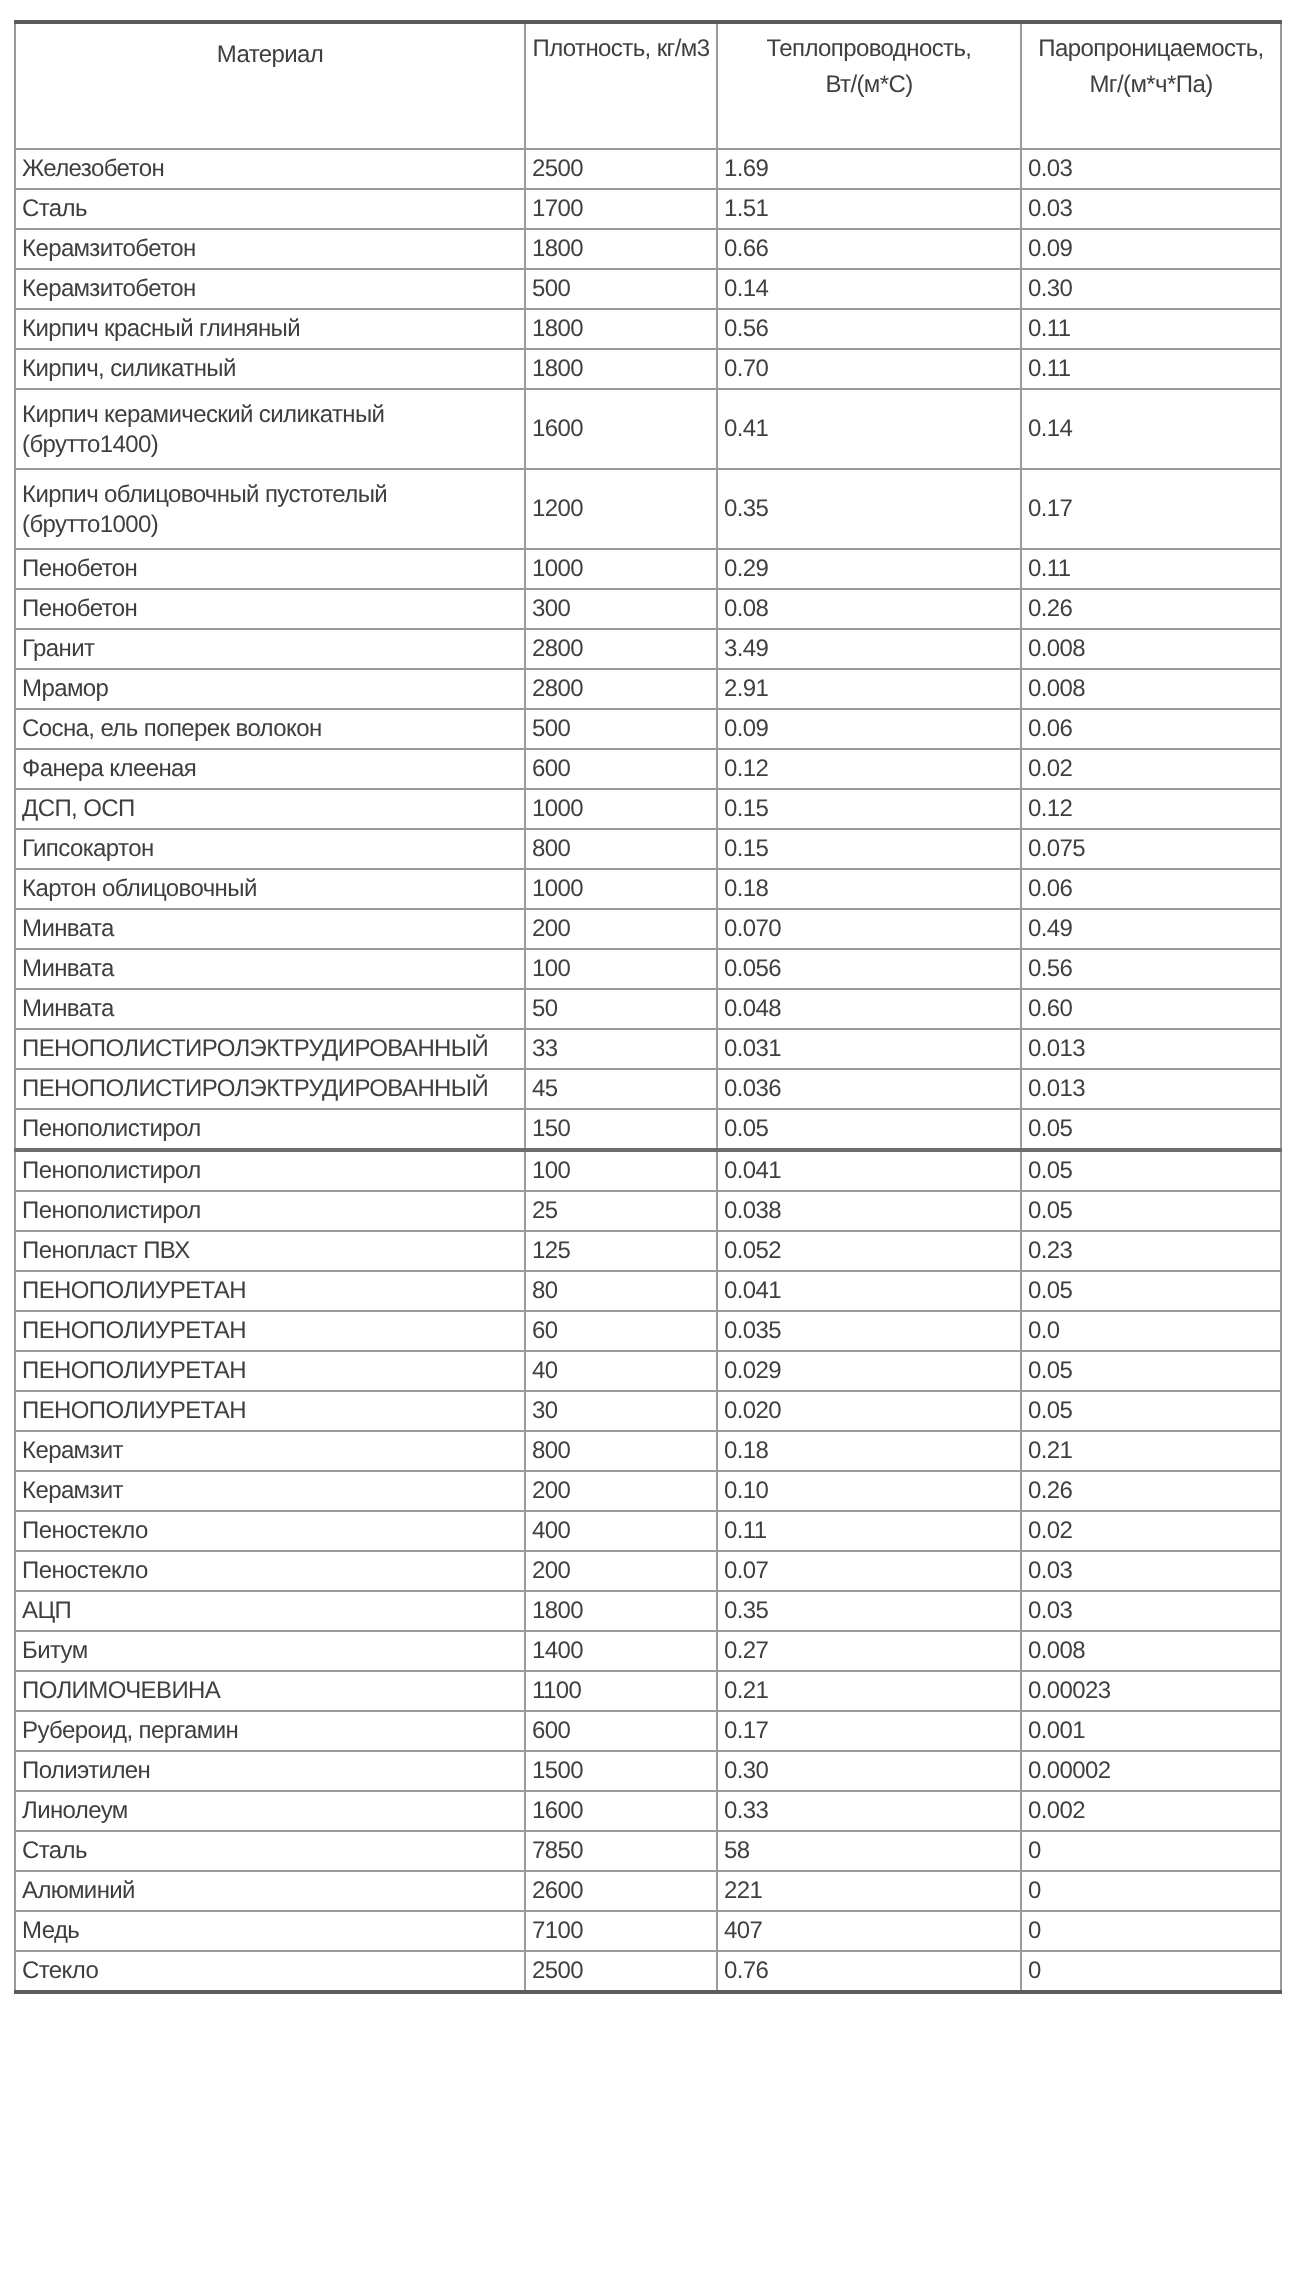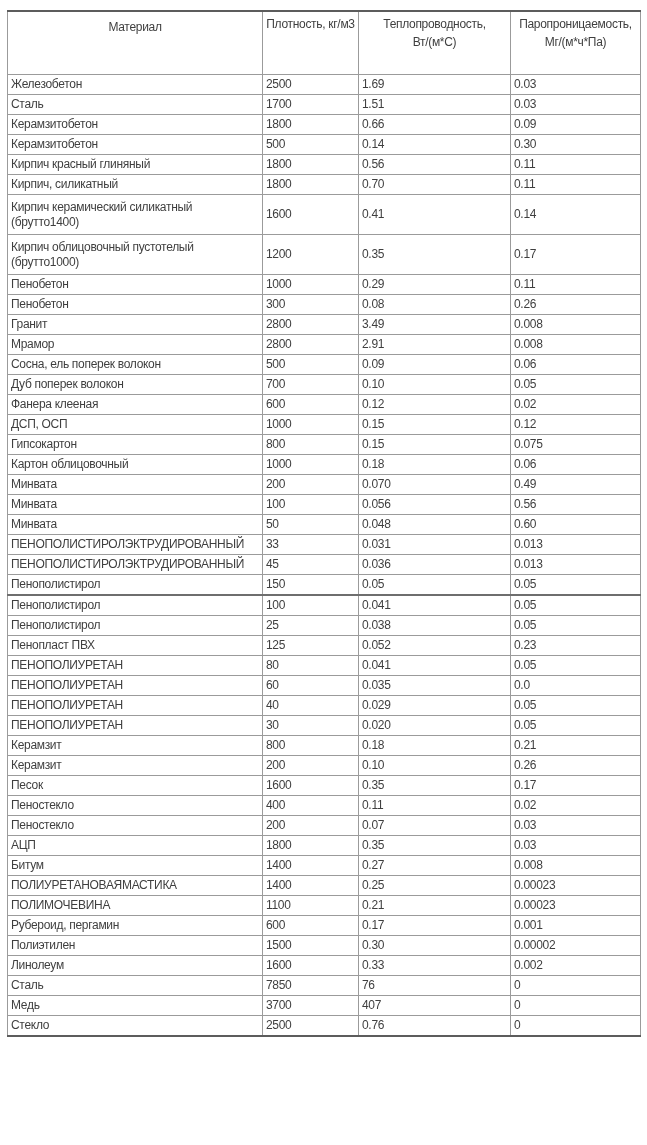--- a/index.html
+++ b/index.html
@@ -153,26 +153,20 @@
     <td>2.91</td>
     <td>0.008</td>
   </tr>
         <tr>
     <td>Сосна, ель поперек волокон</td>
     <td>500</td>
     <td>0.09</td>
     <td>0.06</td>
   </tr>
         <tr>
-    <td>Дуб поперек волокон</td>
-    <td>700</td>
-    <td>0.10</td>
-    <td>0.05</td>
-  </tr>
-        <tr>
     <td>Фанера клееная</td>
     <td>600</td>
     <td>0.12</td>
     <td>0.02</td>
   </tr>
         <tr>
     <td>ДСП, ОСП</td>
     <td>1000</td>
     <td>0.15</td>
     <td>0.12</td>
@@ -273,26 +267,20 @@
     <td>0.18</td>
     <td>0.21</td>
   </tr>
         <tr>
     <td>Керамзит</td>
     <td>200</td>
     <td>0.10</td>
     <td>0.26</td>
   </tr>
         <tr>
-    <td>Песок</td>
-    <td>1600</td>
-    <td>0.35</td>
-    <td>0.17</td>
-  </tr>
-        <tr>
     <td>Пеностекло</td>
     <td>400</td>
     <td>0.11</td>
     <td>0.02</td>
   </tr>
         <tr>
     <td>Пеностекло</td>
     <td>200</td>
     <td>0.07</td>
     <td>0.03</td>
@@ -303,26 +291,20 @@
     <td>0.35</td>
     <td>0.03</td>
   </tr>
         <tr>
     <td>Битум</td>
     <td>1400</td>
     <td>0.27</td>
     <td>0.008</td>
   </tr>
         <tr>
-    <td>ПОЛИУРЕТАНОВАЯМАСТИКА</td>
-    <td>1400</td>
-    <td>0.25</td>
-    <td>0.00023</td>
-  </tr>
-        <tr>
     <td>ПОЛИМОЧЕВИНА</td>
     <td>1100</td>
     <td>0.21</td>
     <td>0.00023</td>
   </tr>
         <tr>
     <td>Рубероид, пергамин</td>
     <td>600</td>
     <td>0.17</td>
     <td>0.001</td>
@@ -335,26 +317,32 @@
   </tr>
         <tr>
     <td>Линолеум</td>
     <td>1600</td>
     <td>0.33</td>
     <td>0.002</td>
   </tr>
         <tr>
     <td>Сталь</td>
     <td>7850</td>
-    <td>76</td>
+    <td>58</td>
     <td>0</td>
   </tr>
         <tr>
+    <td>Алюминий</td>
+    <td>2600</td>
+    <td>221</td>
+    <td>0</td>
+  </tr>
+        <tr>
     <td>Медь</td>
-    <td>3700</td>
+    <td>7100</td>
     <td>407</td>
     <td>0</td>
   </tr>
         <tr>
     <td>Стекло</td>
     <td>2500</td>
     <td>0.76</td>
     <td>0</td>
   </tr>
       </tbody>

